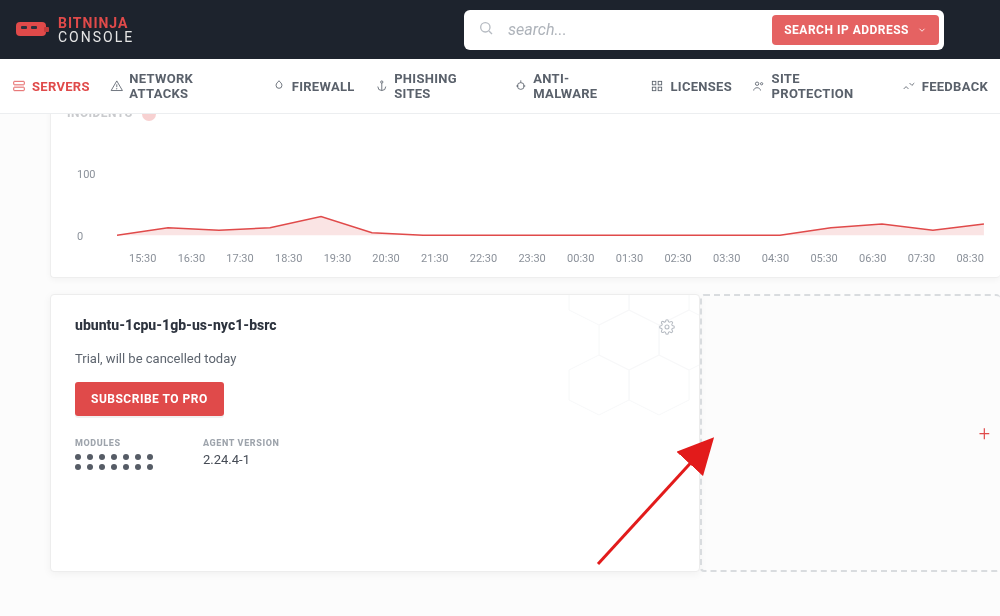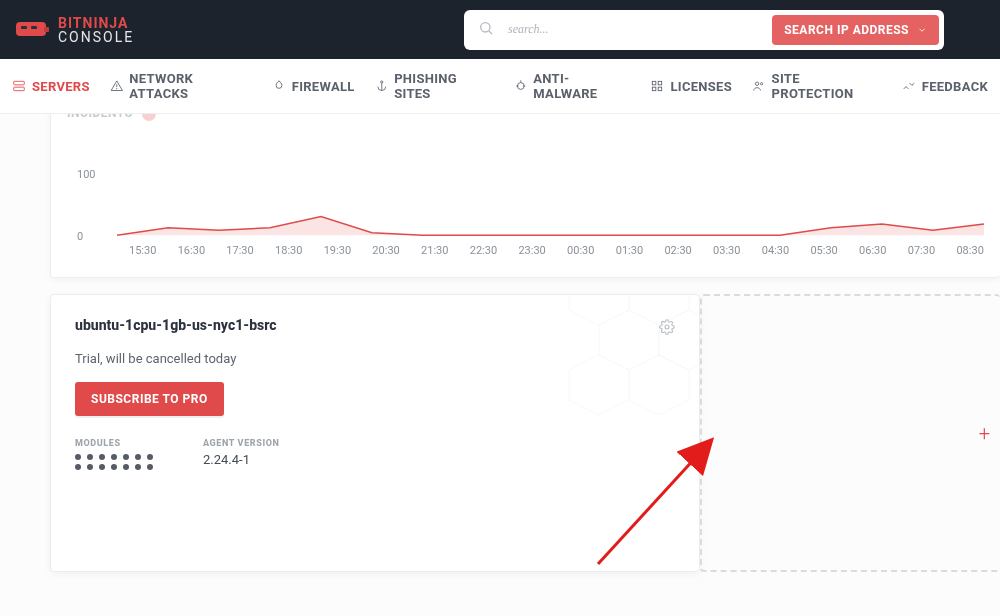--- a/index.html
+++ b/index.html
@@ -19,38 +19,38 @@
   
   .header{background:var(--header-bg);height:59px;display:flex;align-items:center;padding:0 14px;}
   .logo{display:flex;gap:8px;}
   .logo-mark{width:36px;height:24px;position:relative;}
   .logo-mark svg{display:block;}
   .logo-text{display:flex;flex-direction:column;line-height:1;}
   .logo-text .t1{color:var(--brand);font-weight:700;font-size:14px;letter-spacing:1px;}
   .logo-text .t2{color:#e6e6e6;font-weight:400;font-size:14px;letter-spacing:2px;}
   .search-wrap{margin-left:auto;margin-right:42px;width:480px;height:40px;background:#fff;border-radius:6px;display:flex;align-items:center;padding:0 5px 0 14px;}
   .search-wrap .mag{color:#b6bbc2;margin-right:12px;}
-  .search-wrap input{border:none;outline:none;flex:1;font-size:12px;font-style:italic;color:#0c4a6e;background:transparent;font-family:Liberation Serif, serif;}
+  .search-wrap input{border:none;outline:none;flex:1;font-size:16px;font-style:italic;color:#0c4a6e;background:transparent;}
   .search-wrap input::placeholder{color:#aeb3ba;font-style:italic;}
   .search-btn{height:30px;background:var(--search-btn);color:#fff;border:none;border-radius:4px;display:flex;align-items:center;gap:8px;padding:0 12px;font-weight:700;font-size:12px;letter-spacing:.5px;cursor:pointer;}
   .search-btn .chev{width:10px;height:10px;}
   
   .nav{height:55px;background:var(--nav-bg);border-bottom:1px solid var(--grey-line);display:flex;align-items:center;padding:0 12px;gap:20px;}
   .nav-item{display:flex;align-items:center;gap:6px;font-size:13px;font-weight:700;color:#5a616b;letter-spacing:.3px;cursor:pointer;}
   .nav-item svg{width:14px;height:14px;stroke:#5a616b;fill:none;stroke-width:1.5;}
   .nav-item.active{color:var(--brand);}
   .nav-item.active svg{stroke:var(--brand);}
   
   .content{position:relative;padding:0 0 0 50px;height:calc(616px - 114px);overflow:hidden;}
   .chart-card{background:#fff;border:1px solid #eee;border-top:none;border-right:none;border-radius:0 0 4px 4px;box-shadow:0 2px 6px rgba(0,0,0,.04);padding:0 16px 12px 16px;margin-bottom:16px;}
   .chart-card .section-title{font-size:12px;font-weight:800;letter-spacing:.5px;color:#2b313c;padding:0 0 4px 0;}
   .chart-area{position:relative;height:140px;}
   .ylab{position:absolute;left:10px;font-size:11px;color:#8b919a;}
   .chart-svg{position:absolute;left:50px;right:0;top:0;bottom:20px;}
-  .xlabels{position:absolute;left:62px;right:0;bottom:8px;display:flex;justify-content:space-between;font-size:11px;color:#8b919a;}
+  .xlabels{position:absolute;left:62px;right:0;bottom:0;display:flex;justify-content:space-between;font-size:11px;color:#8b919a;}
   
   .cards{display:flex;align-items:stretch;}
   .server-card{flex:0 0 650px;background:#fff;border:1px solid #ededed;border-radius:4px;box-shadow:0 2px 8px rgba(0,0,0,.05);position:relative;padding:22px 24px 24px 24px;overflow:hidden;}
   .hex-bg{position:absolute;right:-20px;top:-40px;opacity:.45;}
   .gear{position:absolute;right:24px;top:24px;color:#b7bcc3;cursor:pointer;}
   .srv-name{font-size:14px;font-weight:800;color:#2d333e;margin-bottom:18px;}
   .trial{font-size:13px;color:#5d646e;margin-bottom:16px;}
   .sub-btn{background:var(--brand);color:#fff;border:none;border-radius:3px;padding:10px 16px;font-size:12px;font-weight:700;letter-spacing:.5px;cursor:pointer;box-shadow:0 2px 0 rgba(0,0,0,.06);}
   .stats{display:flex;gap:48px;margin-top:22px;}
   .stat-col .lbl{font-size:9px;font-weight:800;color:#9ea4ac;letter-spacing:.6px;display:flex;align-items:center;gap:4px;}

